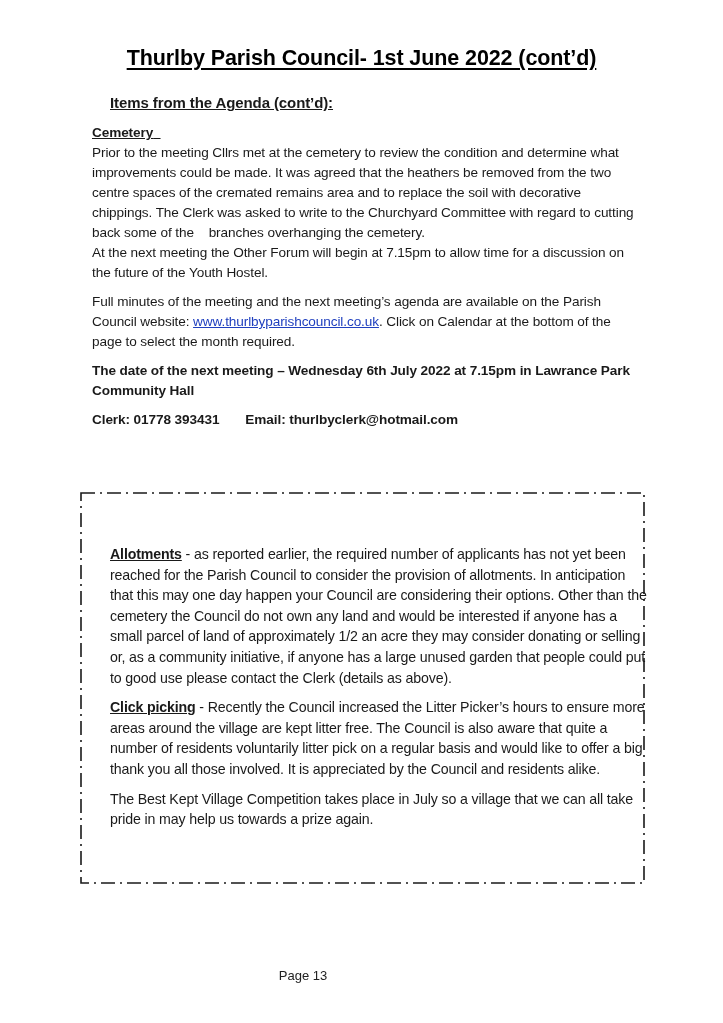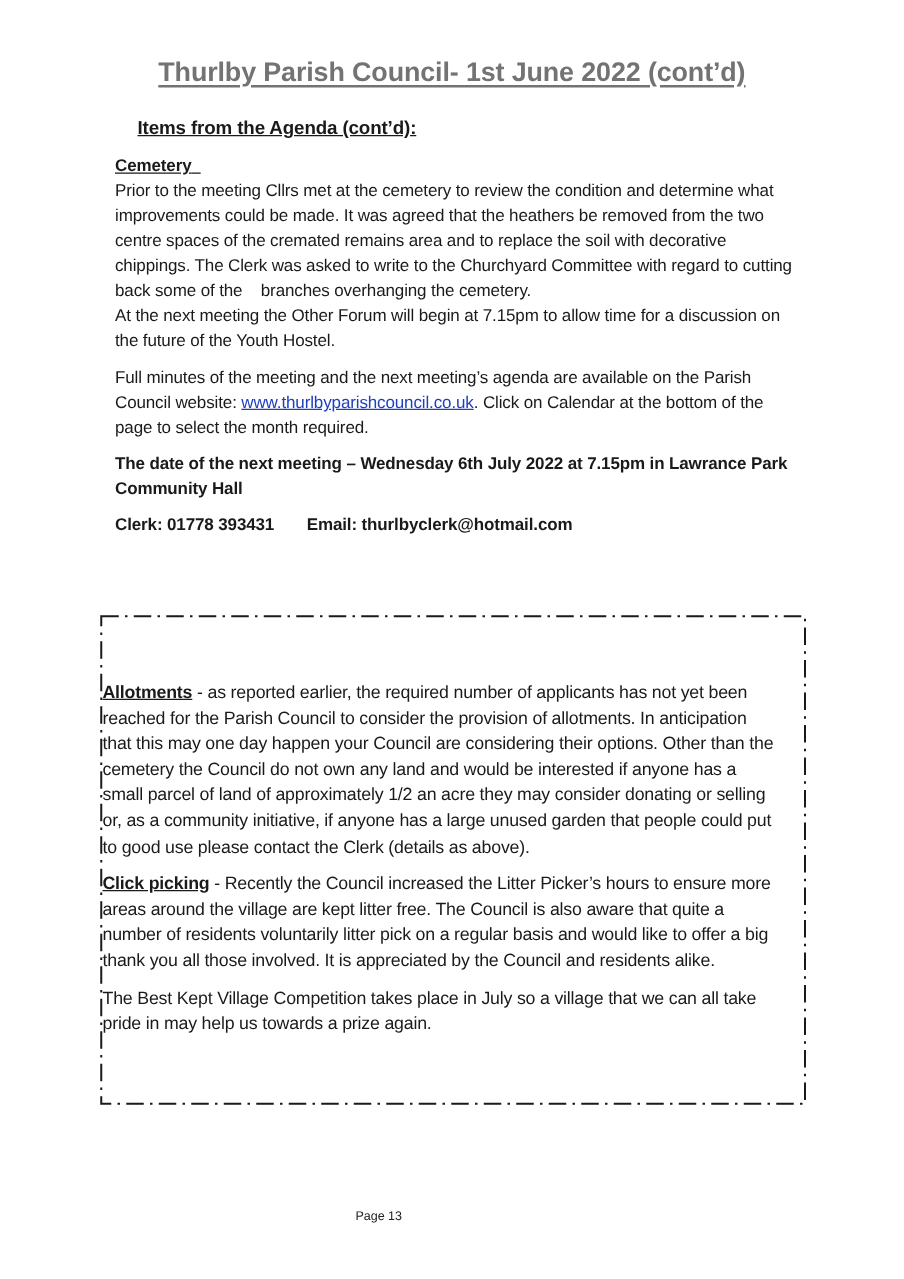--- a/index.html
+++ b/index.html
@@ -19,21 +19,21 @@
       position: absolute;
       top: 46px;
       left: 0;
       width: 723px;
       text-align: center;
       font-size: 21.5px;
       font-weight: bold;
       text-decoration: underline;
       text-underline-offset: 3px;
       letter-spacing: -0.1px;
-      color: #737373;
+      color: #000000;
     }
     .content {
       position: absolute;
       left: 92px;
       top: 93px;
       width: 550px;
       font-size: 13.6px;
       line-height: 20px;
       letter-spacing: -0.1px;
     }
@@ -81,39 +81,39 @@
       left: 0;
       width: 565px;
       text-align: center;
       font-size: 22.5px;
       font-weight: bold;
       letter-spacing: -0.2px;
       color: #111;
     }
     .box-body {
       position: absolute;
-      left: 2px;
+      left: 30px;
       top: 52px;
       width: 540px;
       font-size: 14.2px;
       line-height: 20.6px;
       letter-spacing: -0.15px;
     }
     .box-body p { margin: 0 0 9px 0; }
     .box-body .lead {
       font-weight: bold;
       text-decoration: underline;
     }
     .footer {
       position: absolute;
       top: 968px;
       left: 0;
       width: 606px;
       text-align: center;
-      font-size: 10px;
+      font-size: 13px;
       color: #222;
     }
   </style>
 </head>
 <body>
 
 <div class="page-title">Thurlby Parish Council- 1st June 2022 (cont’d)</div>
 
 <div class="content">
   <div class="sub-heading">Items from the Agenda (cont’d):</div>

